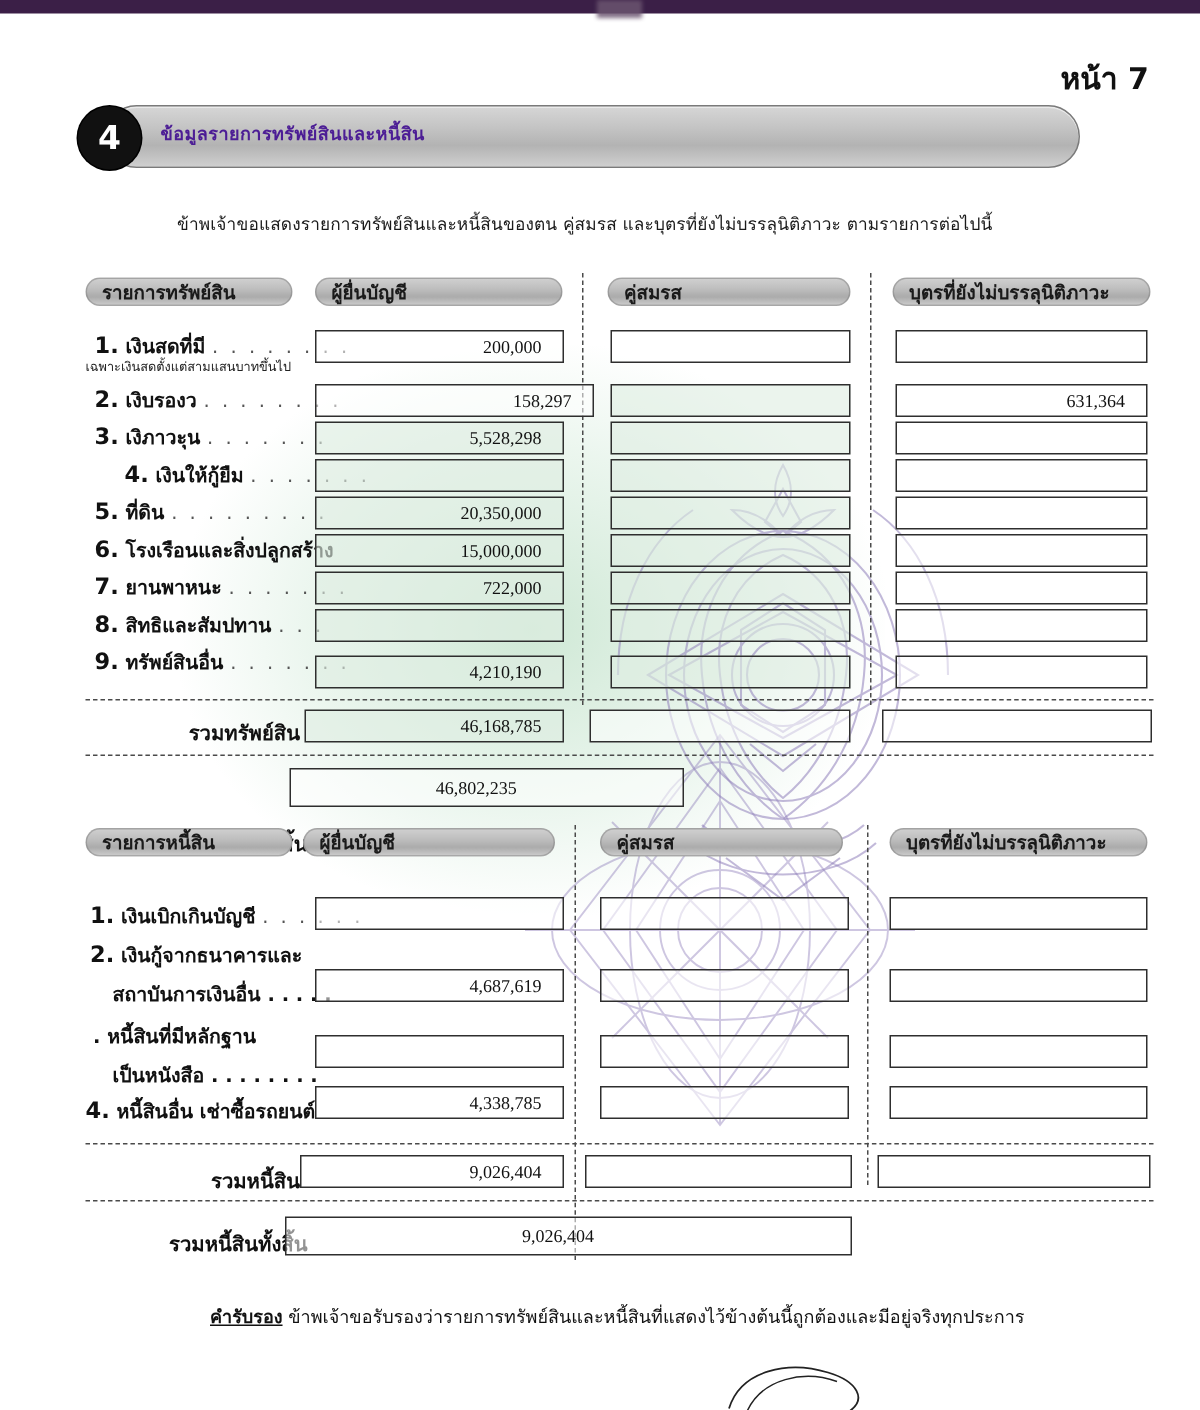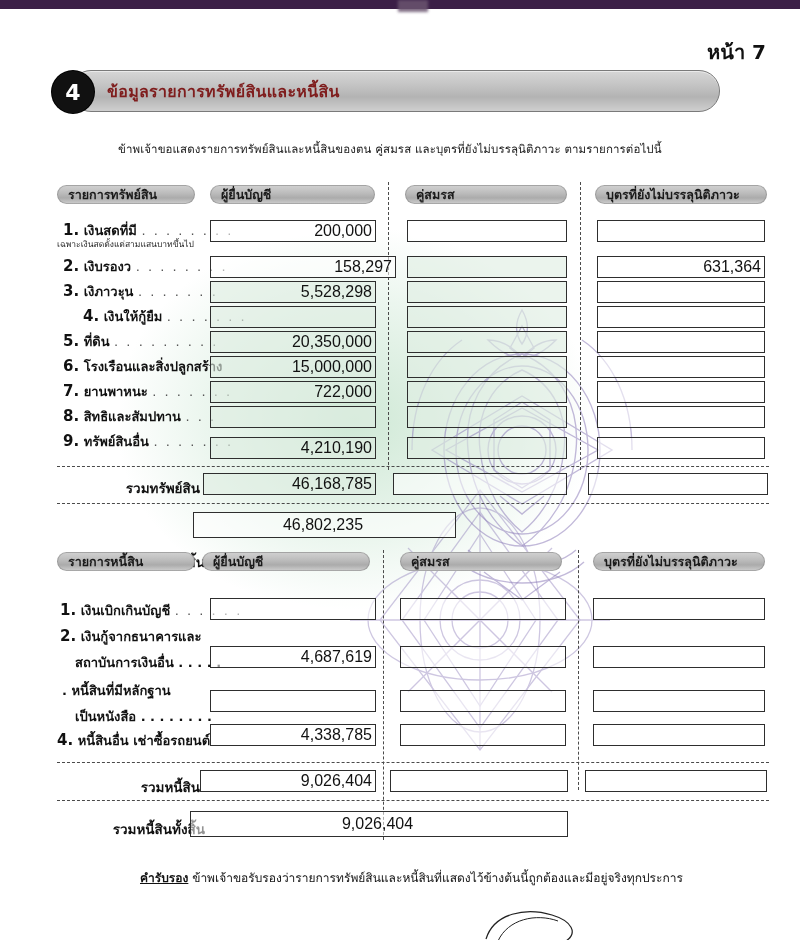--- a/index.html
+++ b/index.html
@@ -66,21 +66,21 @@
   #section-number-badge {
     position: absolute; left: 0; top: 1px; width: 42px; height: 42px;
     border-radius: 50%; background: #111;
     color: #fff; font-size: 22px; font-weight: bold;
     display: flex; align-items: center; justify-content: center;
     font-family: "DejaVu Sans", sans-serif;
     box-shadow: 0 0 0 1px #000;
   }
   #section-banner-title {
     position: absolute; left: 55px; top: 9px;
-    font-size: 16px; font-weight: bold; color: #7f1d1d;
+    font-size: 12px; font-weight: bold; color: #4c1d95;
     letter-spacing: .3px;
   }
 
   #intro-line {
     position: absolute; left: 118px; top: 140px; z-index: 4;
     font-size: 11.5px; color: #1a1a1a; letter-spacing: .1px;
   }
 
   
   .grid { position: absolute; z-index: 3; }
@@ -106,23 +106,23 @@
   }
   .total-label {
     position: absolute; font-size: 13.5px; font-weight: bold; color: #111;
     white-space: nowrap; text-align: right;
   }
 
   .cell-box {
     position: absolute; height: 22px;
     border: 1.3px solid #2e2e2e; background: rgba(255,255,255,.55);
     display: flex; align-items: center; justify-content: flex-end;
-    padding-right: 3px;
-    font-size: 16px; color: #111;
-    font-family: Liberation Sans, sans-serif;
+    padding-right: 14px;
+    font-size: 12px; color: #111;
+    font-family: Liberation Serif, serif;
   }
   .cell-box.tinted { background: rgba(222,238,226,.62); }
   .cell-box.wide-total { justify-content: center; }
 
   .vsep {
     position: absolute; width: 0; border-left: 1.4px dashed #4a4a4a;
   }
   .hsep {
     position: absolute; height: 0; border-top: 1.5px dashed #4a4a4a;
   }

